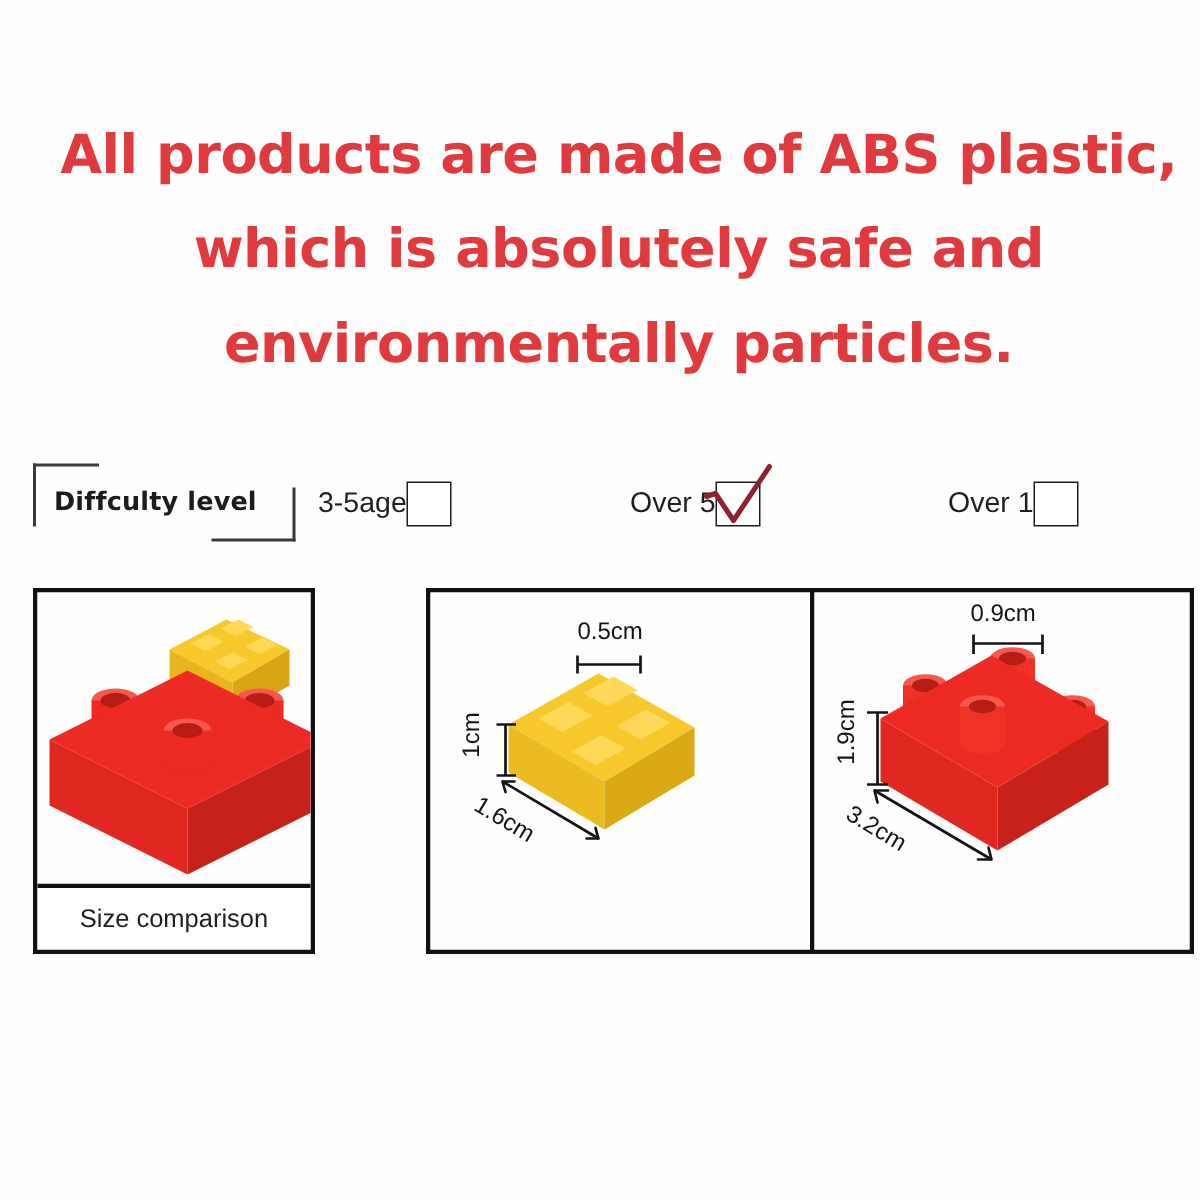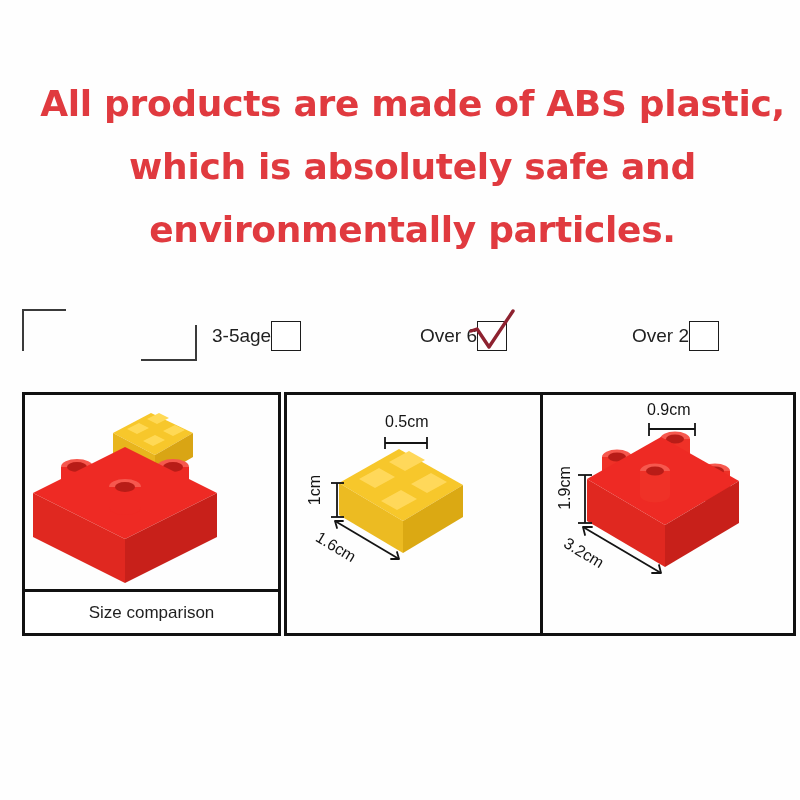--- a/index.html
+++ b/index.html
@@ -128,21 +128,21 @@
   }
   .panel {
     position: absolute;
     top: 0;
     height: 244px;
     border: 3px solid #111111;
     background: #ffffff;
     display: flex;
     flex-direction: column;
   }
-  .panel.p0 { left: 22px;  width: 259px; }
+  .panel.p0 { left: 22px;  width: 188px; }
   .panel.p1 { left: 284px; width: 265px; }
   .panel.p2 { left: 540px; width: 256px; }
 
   .panel-figure {
     position: relative;
     flex: 1 1 auto;
     overflow: hidden;
     background: #fefefe;
   }
   .panel-caption {
@@ -201,40 +201,41 @@
     <span class="hl-line">All products are made of ABS plastic,</span>
     <span class="hl-line">which is absolutely safe and</span>
     <span class="hl-line">environmentally particles.</span>
   </div>
 
   <div class="difficulty-row">
 
     <div class="diff-label-wrap">
       <span class="bracket-tl"></span>
       <span class="bracket-br"></span>
+      <span class="diff-label-text">Diffculty level</span>
     </div>
 
     <div class="age-option opt-0">
       <span class="age-label">3-5age</span>
       <span class="checkbox"></span>
     </div>
 
     <div class="age-option opt-1">
-      <span class="age-label">Over 6</span>
+      <span class="age-label">Over 5</span>
       <span class="checkbox">
         <span class="tick">
           <svg viewBox="0 0 48 44" width="48" height="44" aria-hidden="true">
             <path d="M2 22 L8 20 L20 38 L44 2" fill="none" stroke="#8e2230" stroke-width="3.4" stroke-linecap="round" stroke-linejoin="round"></path>
           </svg>
         </span>
       </span>
     </div>
 
     <div class="age-option opt-2">
-      <span class="age-label">Over 2</span>
+      <span class="age-label">Over 1</span>
       <span class="checkbox"></span>
     </div>
 
   </div>
 
   <div class="panels">
 
     <div class="panel p0">
       <div class="panel-figure">
         <svg viewBox="0 0 230 195" width="230" height="195" aria-hidden="true">

